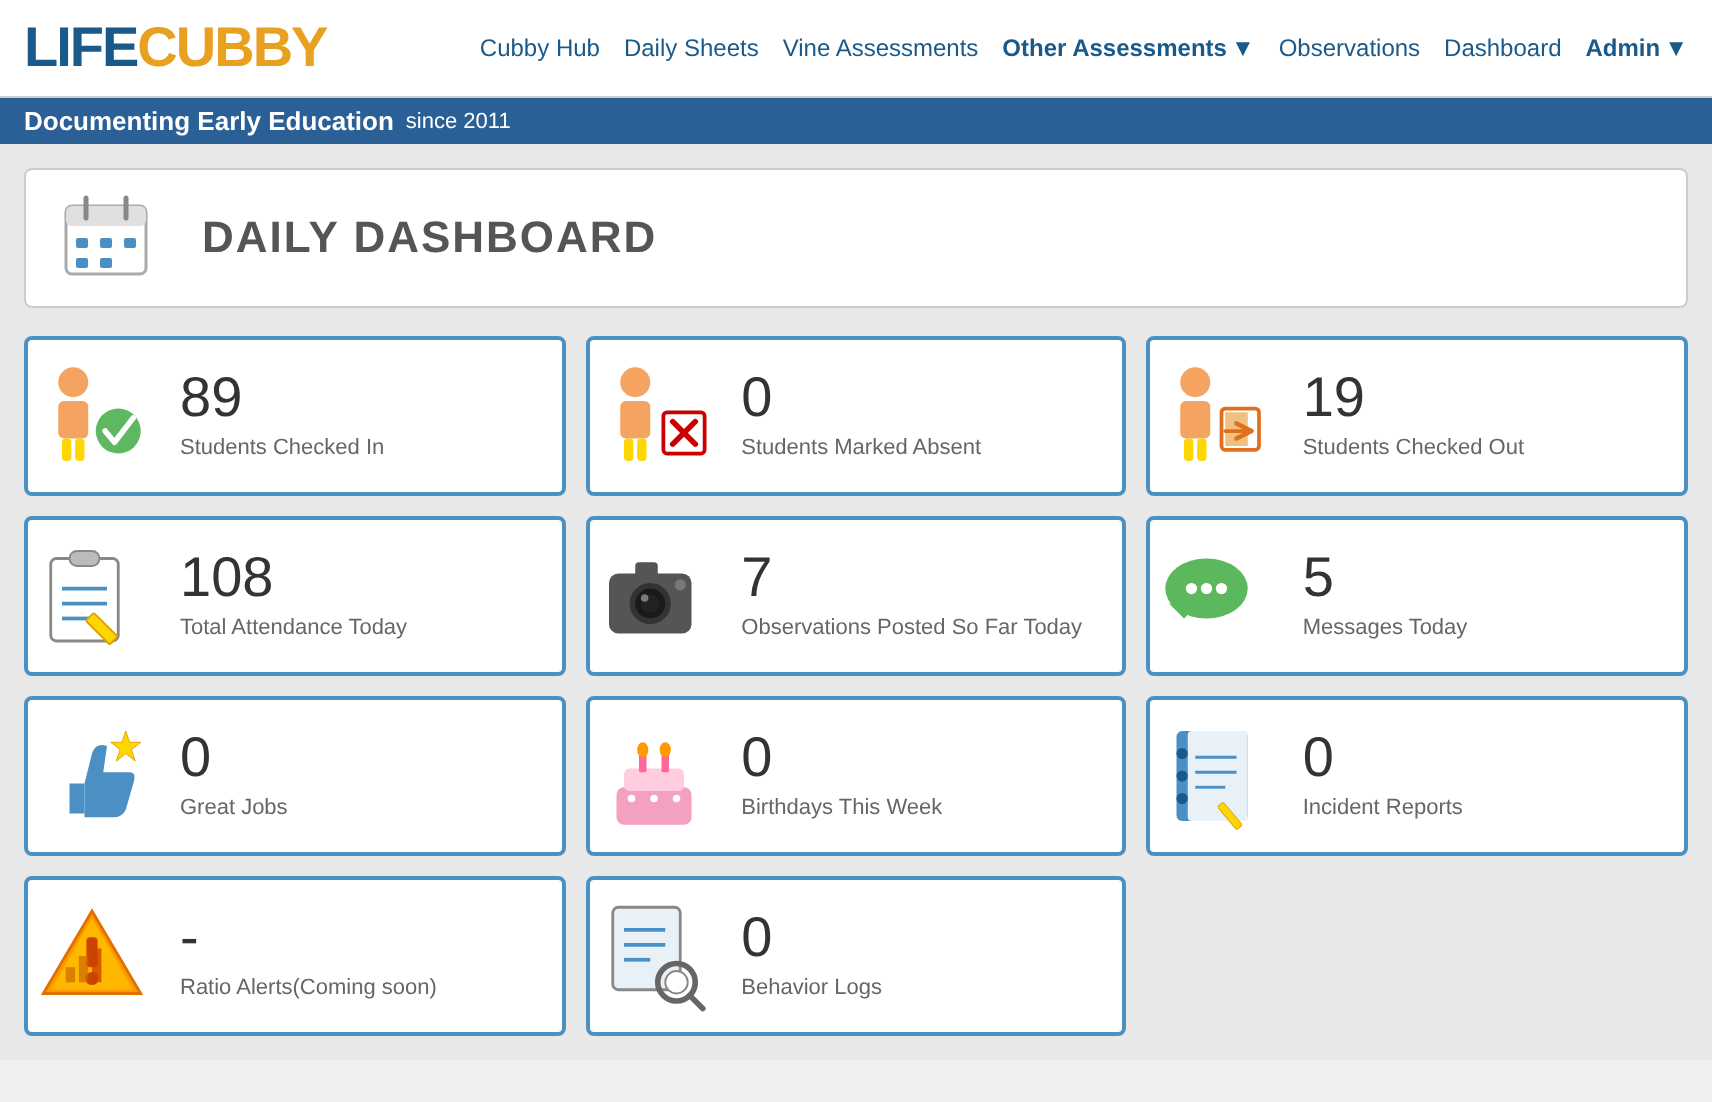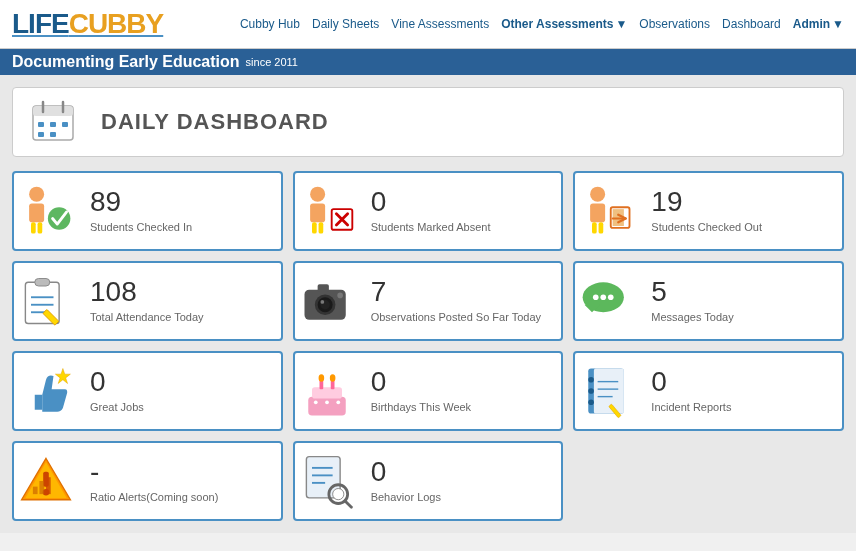--- a/index.html
+++ b/index.html
@@ -12,21 +12,20 @@
       display: flex;
       align-items: center;
       justify-content: space-between;
       border-bottom: 1px solid #ccc;
     }
     .logo {
       font-size: 28px;
       font-weight: bold;
       color: #4a90c4;
       letter-spacing: -1px;
-      text-decoration: underline;
     }
     .logo span { color: #1a5a8a; }
     .nav {
       display: flex;
       gap: 12px;
       font-size: 12px;
       color: #1a5a8a;
     }
     .nav a { color: #1a5a8a; text-decoration: none; cursor: pointer; }
     .nav .dropdown { display: flex; align-items: center; gap: 2px; font-weight: bold; }
@@ -34,21 +33,21 @@
     
     .subheader {
       background: #2a6096;
       color: white;
       padding: 4px 12px;
       font-size: 12px;
       display: flex;
       align-items: center;
       gap: 6px;
     }
-    .subheader .title { font-weight: bold; font-size: 16px; }
+    .subheader .title { font-weight: bold; font-size: 13px; }
     .subheader .since { font-size: 11px; }
 
     
     .dashboard {
       background: #e8e8e8;
       padding: 12px;
     }
 
     
     .dashboard-title {

